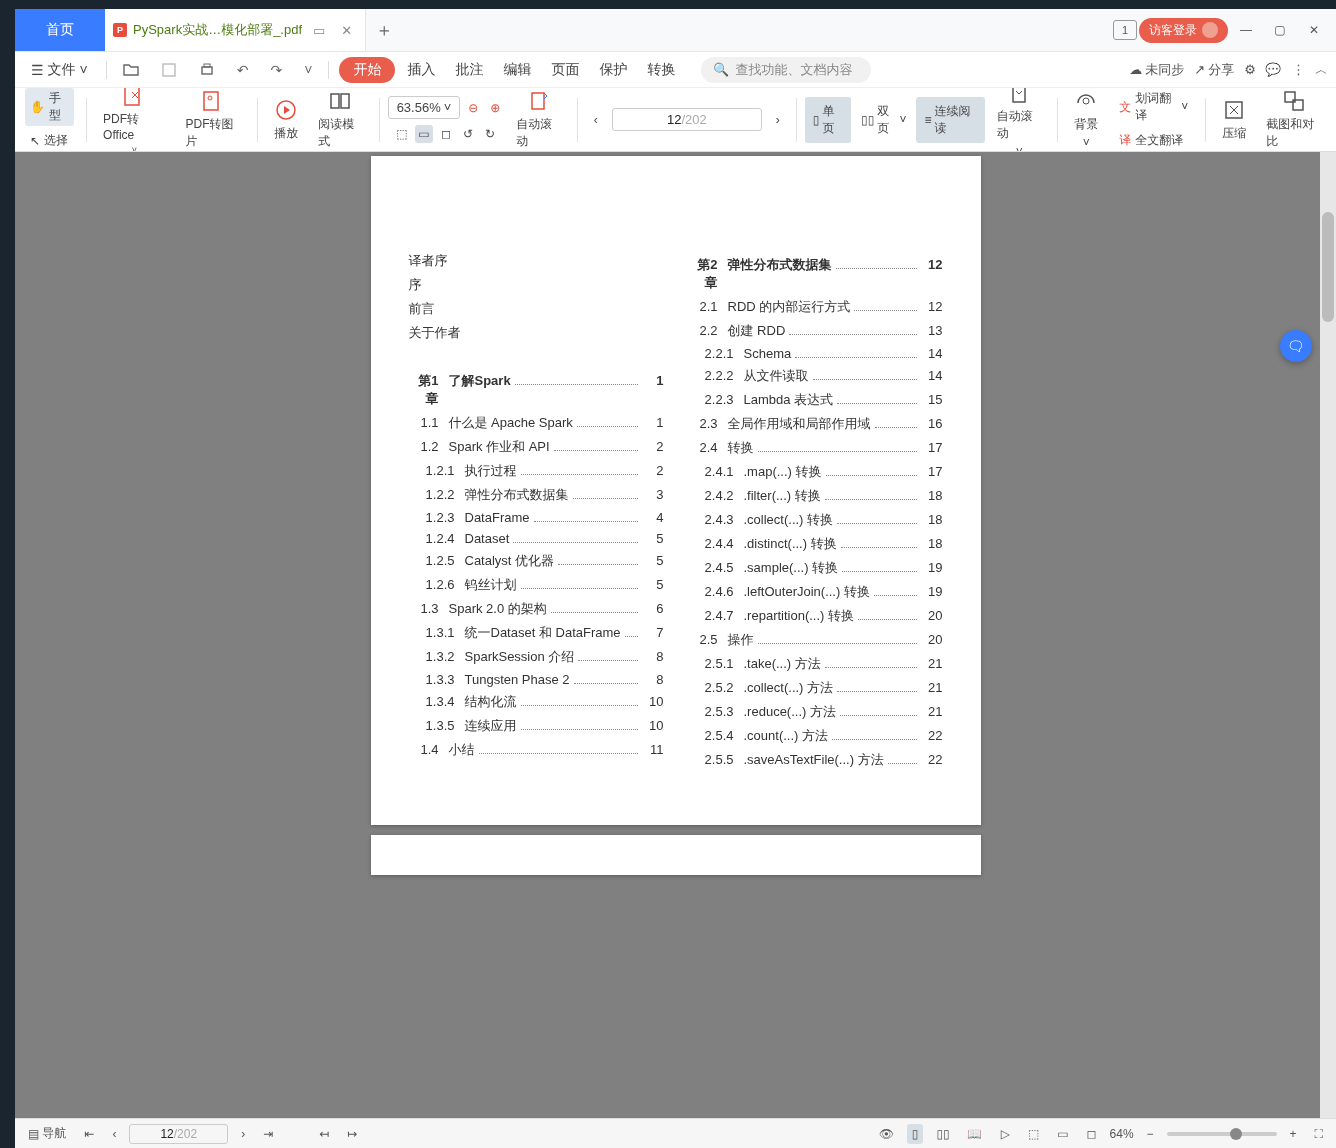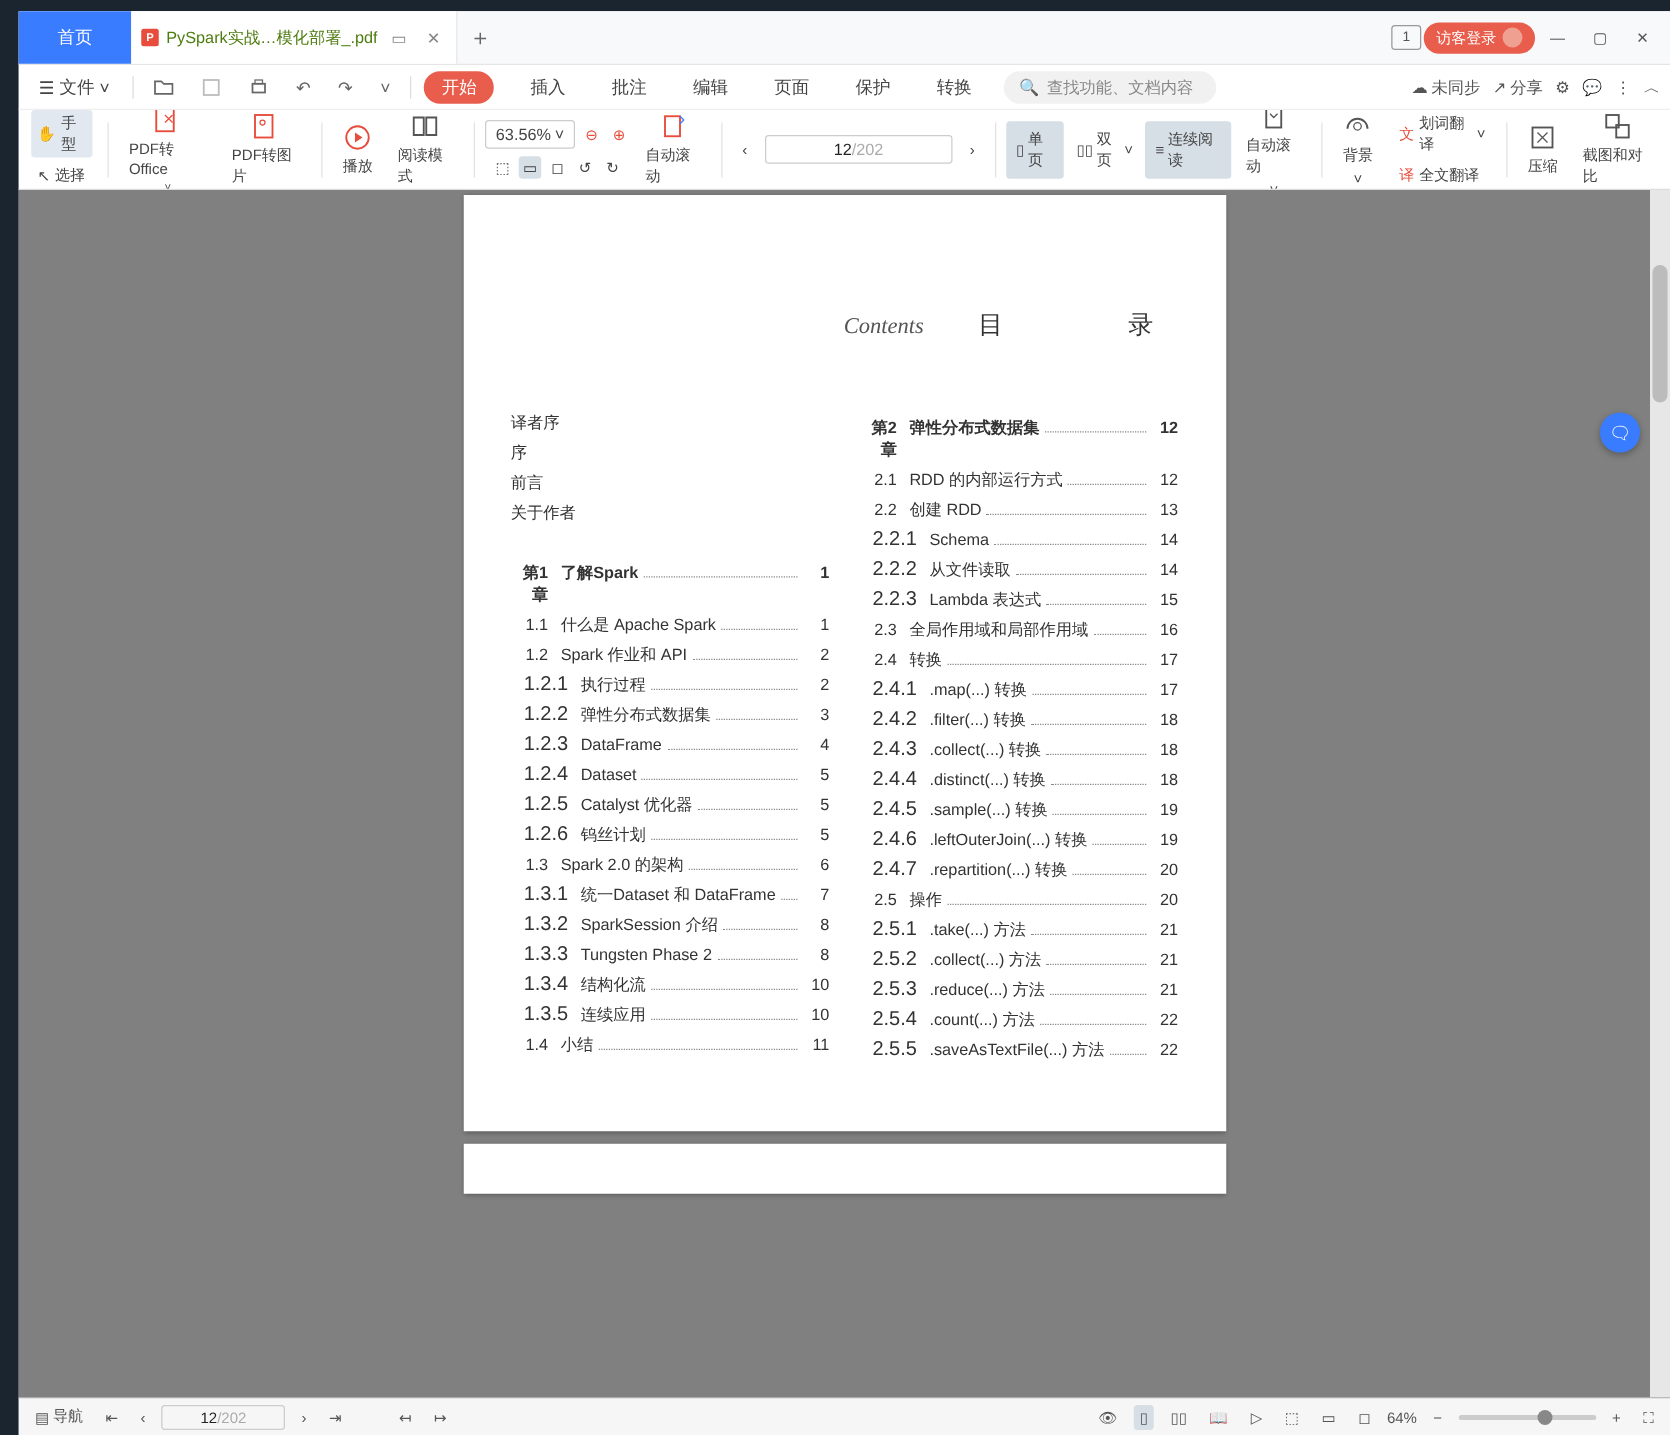--- a/index.html
+++ b/index.html
@@ -53,21 +53,21 @@
 
 .content { flex:1; background:#888; position:relative; overflow:hidden; }
 .scroll-area { position:absolute; inset:0; background:#808080; display:flex; flex-direction:column; align-items:center; overflow:auto; }
 .page { width:610px; background:#fff; margin-top:4px; padding:90px 38px 50px; font-family:"SimSun",serif; color:#333; position:relative; box-shadow:0 1px 4px rgba(0,0,0,.3); }
 .page .header { text-align:right; margin-bottom:50px; font-size:20px; letter-spacing:20px; position:relative; padding-right:0; }
 .page .header .script { font-family:cursive; font-style:italic; font-size:18px; letter-spacing:0; margin-right:18px; color:#555; }
 .toc-cols { display:flex; gap:24px; font-size:13px; }
 .toc-col { flex:1; }
 .toc-line { display:flex; align-items:baseline; margin:6px 0; }
 .toc-line .num { width:40px; text-align:right; padding-right:10px; }
-.toc-line .num.sub { width:56px; font-size:16px;text-align:right; }
+.toc-line .num.sub { width:56px; font-size:13px;text-align:right; }
 .toc-line .txt { flex:0 0 auto;text-align:center; }
 .toc-line .dots { flex:1; border-bottom:1.5px dotted #888; margin:0 4px 3px; }
 .toc-line .pg { width:22px; text-align:right; }
 .toc-line.chap { font-weight:bold; margin-top:10px; }
 .floating-btn { position:absolute; right:24px; top:178px; width:32px; height:32px; border-radius:50%; background:#3a7cff; display:flex; align-items:center; justify-content:center; color:#fff; font-size:14px; box-shadow:0 2px 6px rgba(0,0,0,.3); }
 .vscroll { position:absolute; right:0; top:0; width:16px; height:100%; background:#e7e7e7; }
 .vscroll .thumb { position:absolute; left:2px; right:2px; top:60px; height:110px; background:#bcbcbc; border-radius:6px; }
 
 
 .statusbar { height:30px; background:#f6f6f7; border-top:1px solid #ddd; display:flex; align-items:center; padding:0 8px; font-size:12px; color:#555; gap:8px; }
@@ -122,21 +122,21 @@
     <div class="iconbtn">
         <svg width="16" height="16">
           <rect x="3" y="5" width="10" height="7" fill="none" stroke="#666" stroke-width="1.4"></rect>
           <rect x="5" y="2" width="6" height="3" fill="none" stroke="#666"></rect>
         </svg>
       </div>
     <div class="iconbtn">↶</div>
     <div class="iconbtn">↷</div>
     <div class="iconbtn">˅</div>
     <div class="sep"></div>
-    <div id="menu-items" style="display:flex;gap:21px;">
+    <div id="menu-items" style="display:flex;gap:4px;">
         <div class="menu-item active">开始</div>
         <div class="menu-item">插入</div>
         <div class="menu-item">批注</div>
         <div class="menu-item">编辑</div>
         <div class="menu-item">页面</div>
         <div class="menu-item">保护</div>
         <div class="menu-item">转换</div>
       </div>
     <div class="search">
       <span>🔍</span>
@@ -276,24 +276,20 @@
           <rect x="3" y="3" width="10" height="10" fill="none" stroke="#555" stroke-width="1.5"></rect>
           <rect x="11" y="11" width="10" height="10" fill="none" stroke="#555" stroke-width="1.5"></rect>
         </svg>
       <span>截图和对比</span>
     </div>
   </div>
 
   <div class="content">
     <div class="scroll-area">
       <div class="page">
-        <div class="header">
-          <span class="script">Contents</span>
-          <span>目　　录</span>
-        </div>
         <div class="toc-cols">
           <div class="toc-col" id="toc-left">
               <div class="toc-line front">
                 <span class="txt">译者序</span>
               </div>
               <div class="toc-line front">
                 <span class="txt">序</span>
               </div>
               <div class="toc-line front">
                 <span class="txt">前言</span>

